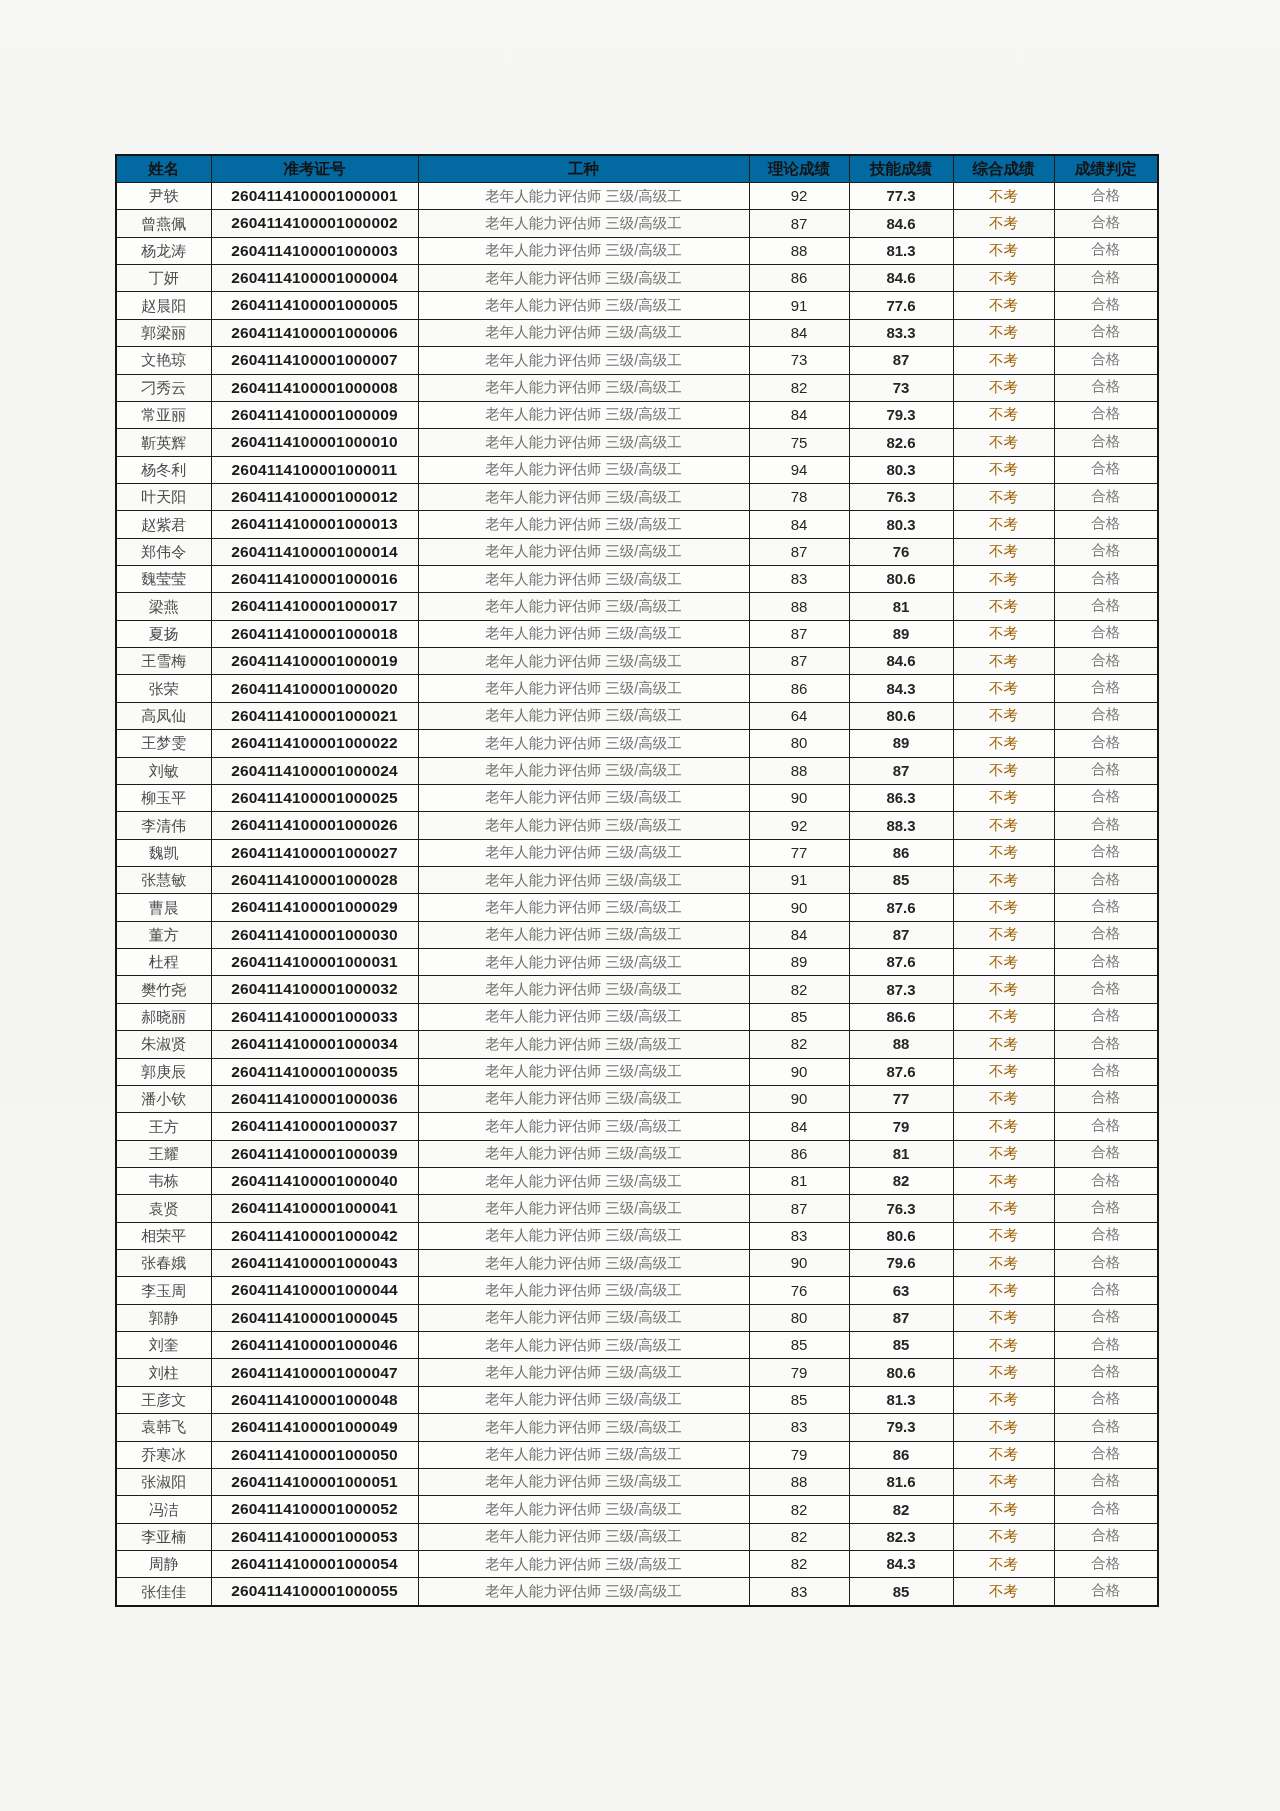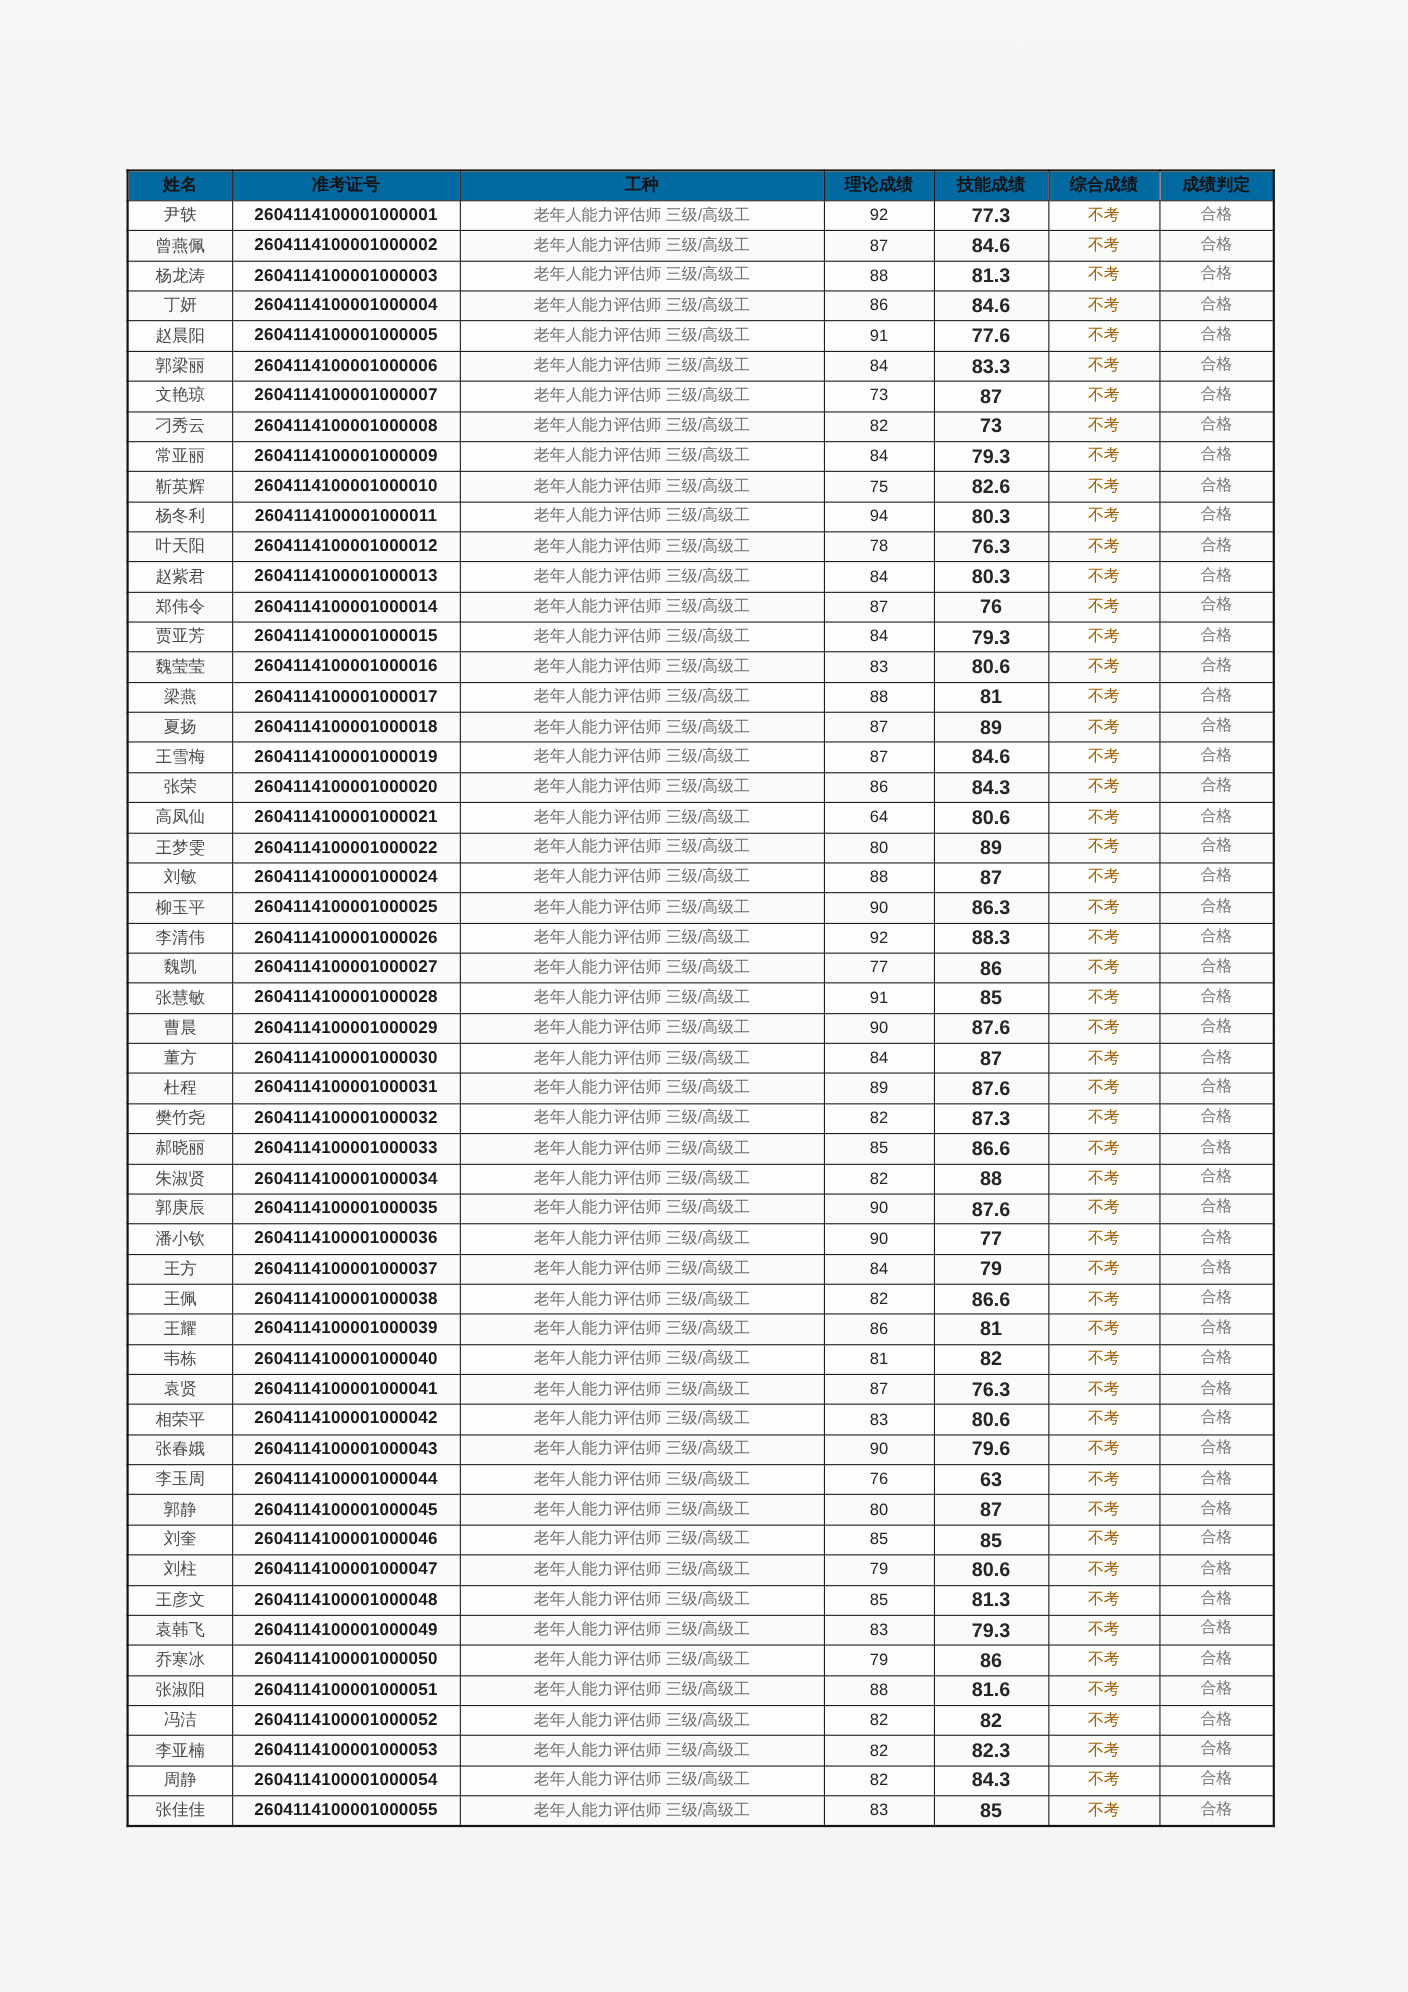--- a/index.html
+++ b/index.html
@@ -43,21 +43,21 @@
     height: 26px;
     font-size: 15.5px;
     font-weight: bold;
     color: #131313;
     background: #0369a1;
   }
   td.c-name   { font-size: 15px;   color: #4b4b4b; }
   td.c-ticket { font-size: 15.5px; color: #1b1b1b; font-weight: 600; letter-spacing: 0.2px; }
   td.c-trade  { font-size: 14.5px; color: #6f6f6f; }
   td.c-theory { font-size: 15px;   color: #252525; font-weight: 400; }
-  td.c-skill  { font-size: 18px;   color: #252525; font-weight: 600; }
+  td.c-skill  { font-size: 15px;   color: #252525; font-weight: 600; }
   td.c-comp   { font-size: 14.5px; color: #a16207; }
   td.c-verdict{ font-size: 14.5px; color: #7a7a7a; font-family: Liberation Mono, monospace; }
 </style>
 </head>
 <body>
 
 <div class="page">
   <table class="results-table">
     <colgroup>
       <col style="width:95px">
@@ -200,29 +200,20 @@
         <tr>
       <td class="c-name">郑伟令</td>
       <td class="c-ticket">2604114100001000014</td>
       <td class="c-trade">老年人能力评估师 三级/高级工</td>
       <td class="c-theory">87</td>
       <td class="c-skill">76</td>
       <td class="c-comp">不考</td>
       <td class="c-verdict">合格</td>
     </tr>
         <tr>
-      <td class="c-name">贾亚芳</td>
-      <td class="c-ticket">2604114100001000015</td>
-      <td class="c-trade">老年人能力评估师 三级/高级工</td>
-      <td class="c-theory">84</td>
-      <td class="c-skill">79.3</td>
-      <td class="c-comp">不考</td>
-      <td class="c-verdict">合格</td>
-    </tr>
-        <tr>
       <td class="c-name">魏莹莹</td>
       <td class="c-ticket">2604114100001000016</td>
       <td class="c-trade">老年人能力评估师 三级/高级工</td>
       <td class="c-theory">83</td>
       <td class="c-skill">80.6</td>
       <td class="c-comp">不考</td>
       <td class="c-verdict">合格</td>
     </tr>
         <tr>
       <td class="c-name">梁燕</td>
@@ -394,29 +385,20 @@
       <td class="c-skill">77</td>
       <td class="c-comp">不考</td>
       <td class="c-verdict">合格</td>
     </tr>
         <tr>
       <td class="c-name">王方</td>
       <td class="c-ticket">2604114100001000037</td>
       <td class="c-trade">老年人能力评估师 三级/高级工</td>
       <td class="c-theory">84</td>
       <td class="c-skill">79</td>
-      <td class="c-comp">不考</td>
-      <td class="c-verdict">合格</td>
-    </tr>
-        <tr>
-      <td class="c-name">王佩</td>
-      <td class="c-ticket">2604114100001000038</td>
-      <td class="c-trade">老年人能力评估师 三级/高级工</td>
-      <td class="c-theory">82</td>
-      <td class="c-skill">86.6</td>
       <td class="c-comp">不考</td>
       <td class="c-verdict">合格</td>
     </tr>
         <tr>
       <td class="c-name">王耀</td>
       <td class="c-ticket">2604114100001000039</td>
       <td class="c-trade">老年人能力评估师 三级/高级工</td>
       <td class="c-theory">86</td>
       <td class="c-skill">81</td>
       <td class="c-comp">不考</td>

